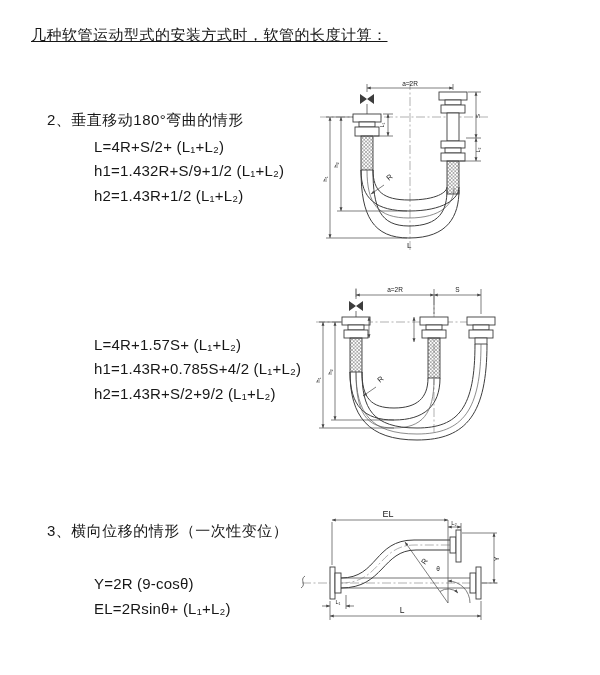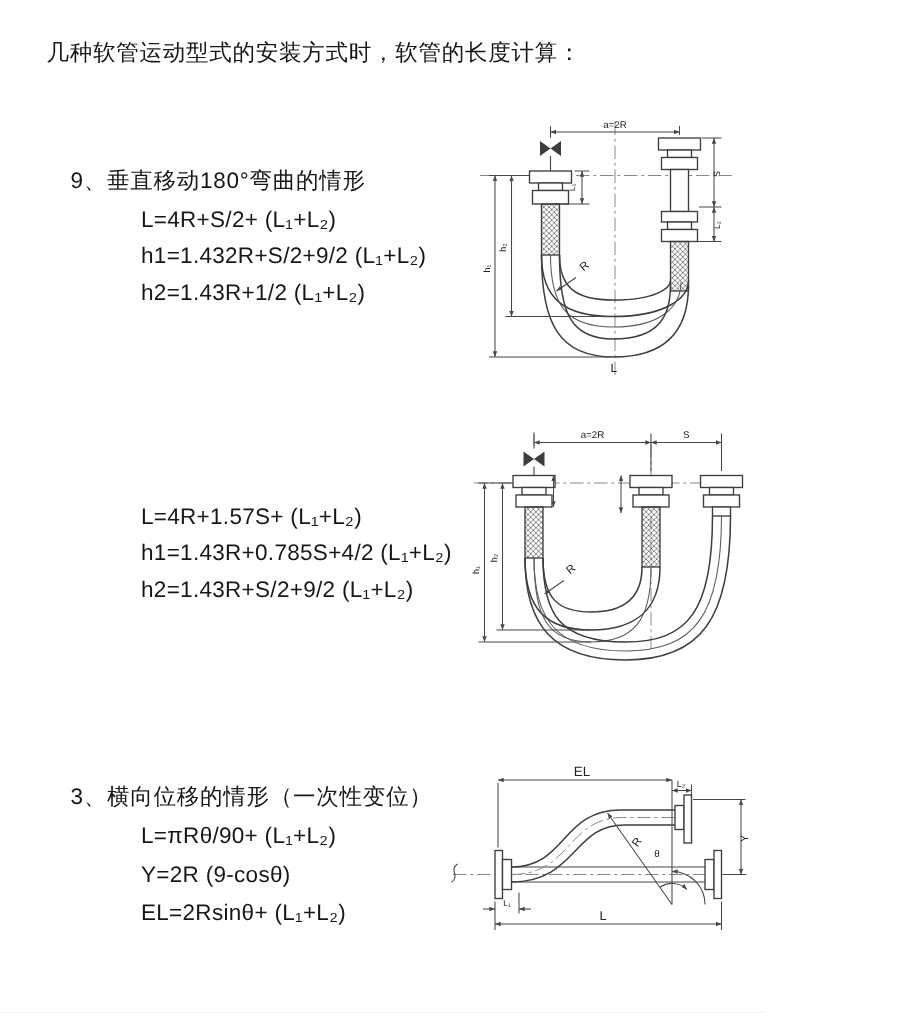--- a/index.html
+++ b/index.html
@@ -1,48 +1,47 @@
 <!DOCTYPE html>
 <html><head>
 <meta charset="utf-8">
 <style>
   html,body{margin:0;padding:0;background:#e8e8e8;}
   .page{position:relative;width:600px;height:675px;background:#ffffff;overflow:hidden;
         font-family:"Liberation Sans","DejaVu Sans",sans-serif;color:#171717;}
-  .title{position:absolute;left:31px;top:26px;font-size:15px;letter-spacing:.5px;}
+  .title{position:absolute;left:31px;top:26px;font-size:15px;letter-spacing:.5px;text-decoration:underline;}
   .heading{position:absolute;left:47px;font-size:15px;letter-spacing:.5px;}
   .formula{position:absolute;left:72px;font-size:15px;letter-spacing:.2px;margin-left:22px;}
   .dwg{position:absolute;}
   .dwg .ln{stroke:#474747;stroke-width:.75;fill:none;}
   .dwg .dim{stroke:#474747;stroke-width:.7;fill:none;}
   .dwg .hose{stroke:#3d3d3d;stroke-width:1;fill:none;}
   .dwg .hose2{stroke:#5a5a5a;stroke-width:.7;fill:none;}
   .dwg .cl{stroke:#7d7d7d;stroke-width:.6;fill:none;stroke-dasharray:9 2.5 2 2.5;}
   .dwg .fit{fill:#ffffff;stroke:#3d3d3d;stroke-width:.9;}
   .dwg .braid{stroke:#3d3d3d;stroke-width:.9;}
   .dwg text{fill:#222222;font-family:"Liberation Sans","DejaVu Sans",sans-serif;}
 </style>
 </head>
 <body>
 
 <div class="page">
 
   <div class="title">几种软管运动型式的安装方式时，软管的长度计算：</div>
 
-  <div class="heading" style="top:111px">9、垂直移动180°弯曲的情形</div>
+  <div class="heading" style="top:111px">2、垂直移动180°弯曲的情形</div>
   <div class="formula" style="top:138px">L=4R+S/2+ (L₁+L₂)</div>
-  <div class="formula" style="top:162px">h1=1.432R+S/2+9/2 (L₁+L₂)</div>
+  <div class="formula" style="top:162px">h1=1.432R+S/9+1/2 (L₁+L₂)</div>
   <div class="formula" style="top:187px">h2=1.43R+1/2 (L₁+L₂)</div>
 
   <div class="formula" style="top:336px">L=4R+1.57S+ (L₁+L₂)</div>
   <div class="formula" style="top:360px">h1=1.43R+0.785S+4/2 (L₁+L₂)</div>
   <div class="formula" style="top:385px">h2=1.43R+S/2+9/2 (L₁+L₂)</div>
 
   <div class="heading" style="top:522px">3、横向位移的情形（一次性变位）</div>
-  <div class="formula" style="top:549px">L=πRθ/90+ (L₁+L₂)</div>
   <div class="formula" style="top:575px">Y=2R (9-cosθ)</div>
   <div class="formula" style="top:600px">EL=2Rsinθ+ (L₁+L₂)</div>
 
   <svg class="dwg" style="left:310px;top:75px" width="280" height="180" viewBox="0 0 280 180">
     <defs>
       <pattern id="br1" patternUnits="userSpaceOnUse" width="3.5" height="3.5">
         <path d="M0,0 L3.5,3.5 M3.5,0 L0,3.5" stroke="#666" stroke-width="0.5"></path>
       </pattern>
       <marker id="ar1" viewBox="0 0 10 10" refX="9" refY="5" markerWidth="6" markerHeight="6" orient="auto-start-reverse">
         <path d="M0,1.5 L9,5 L0,8.5 Z" fill="#474747"></path>

